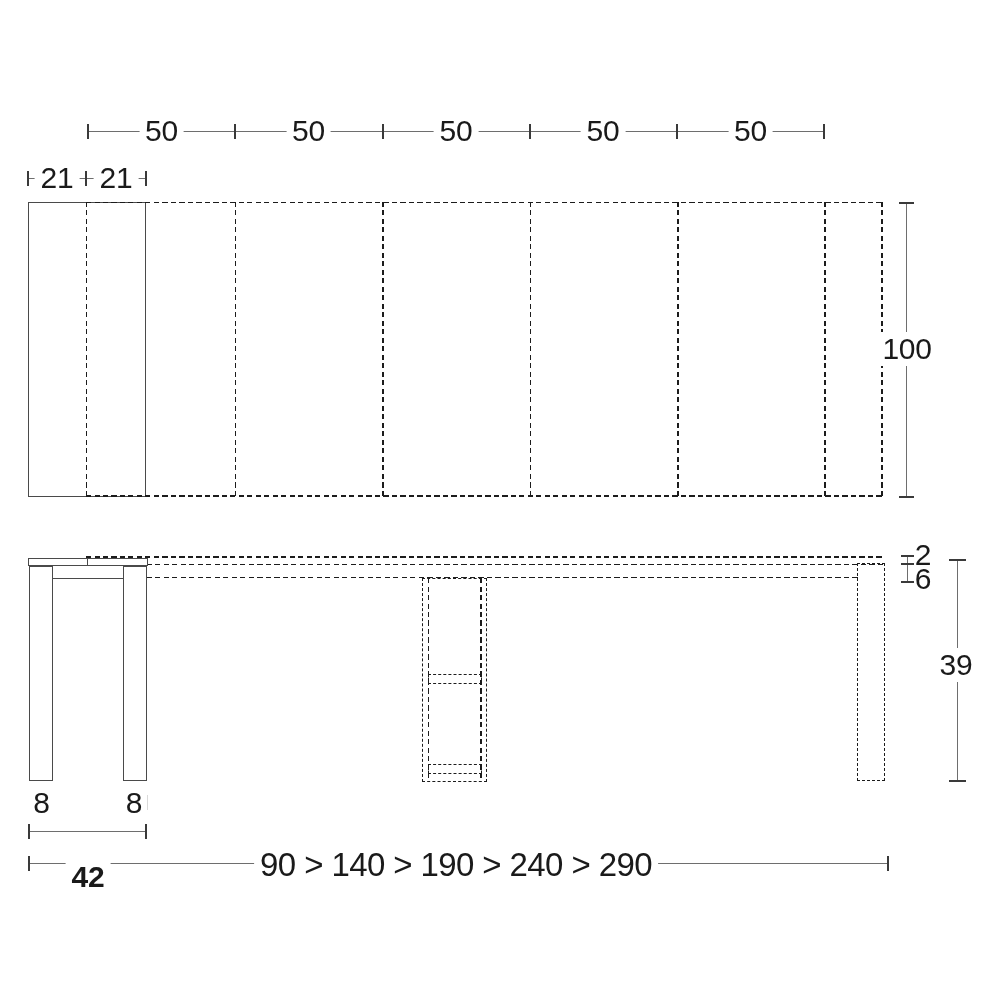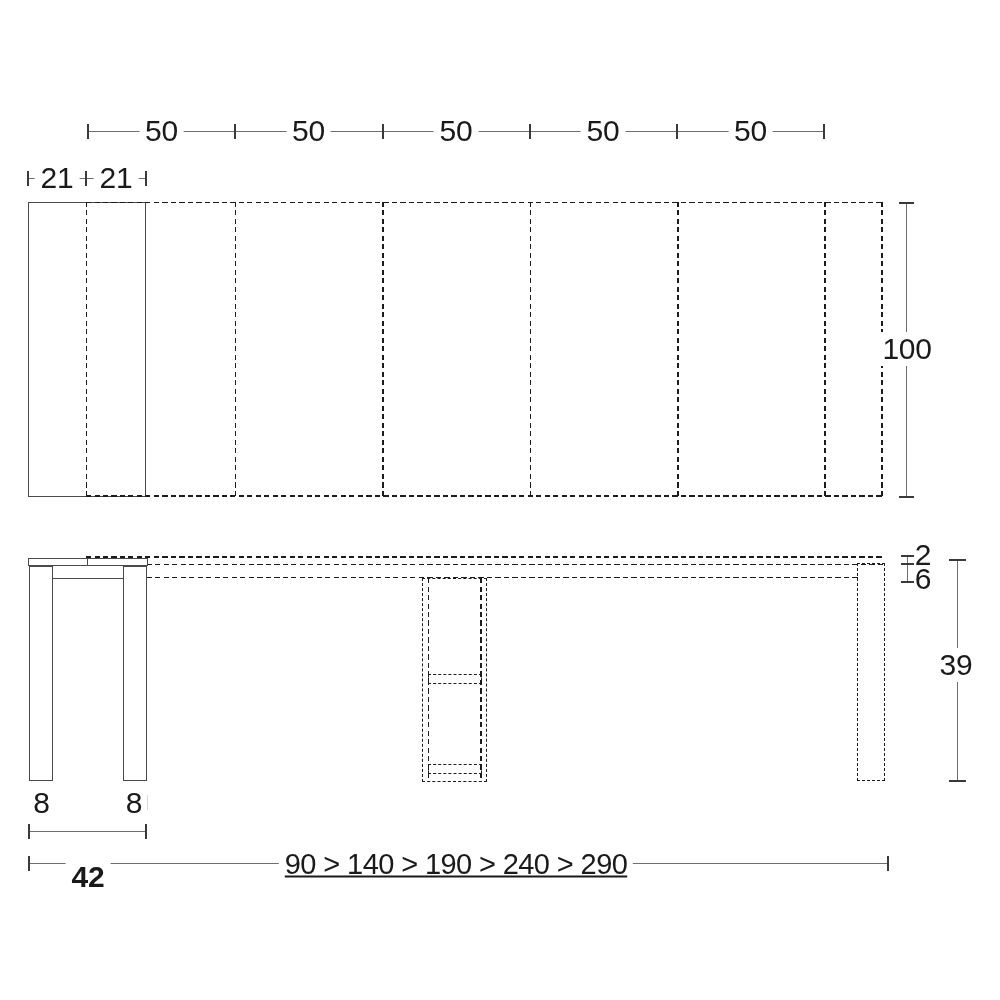--- a/index.html
+++ b/index.html
@@ -20,21 +20,21 @@
   .mv{position:absolute;width:1.4px;background:#6e6e6e;}
   .tv{position:absolute;width:2px;height:15px;background:#3a3a3a;}
   .th{position:absolute;height:2px;width:15px;background:#3a3a3a;}
   
   .lbl{
     position:absolute;transform:translate(-50%,-50%);
     font-size:30px;line-height:1;letter-spacing:-0.3px;color:#1a1a1a;
     background:#fff;padding:2px 6px;white-space:nowrap;z-index:5;
   }
   .nobg{background:transparent;padding:0;}
-  .small{font-size:29px;letter-spacing:-0.6px;text-decoration:underline;}
+  .small{font-size:33px;letter-spacing:-0.6px;}
 </style>
 </head>
 <body>
 
 <div class="canvas">
 
   <div class="mh" style="left:88px;top:130.5px;width:736px;"></div>
   <div class="tv" style="left:87px;top:123.5px;"></div>
   <div class="tv" style="left:234px;top:123.5px;"></div>
   <div class="tv" style="left:381.5px;top:123.5px;"></div>

